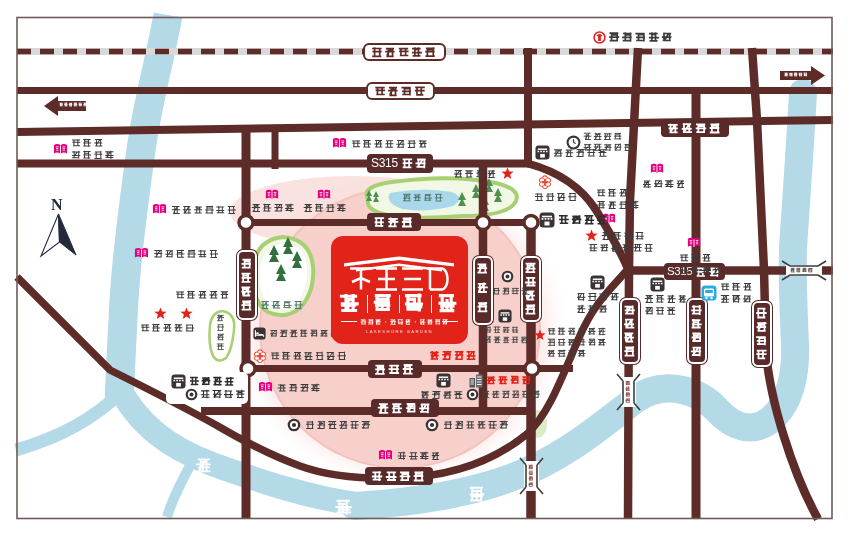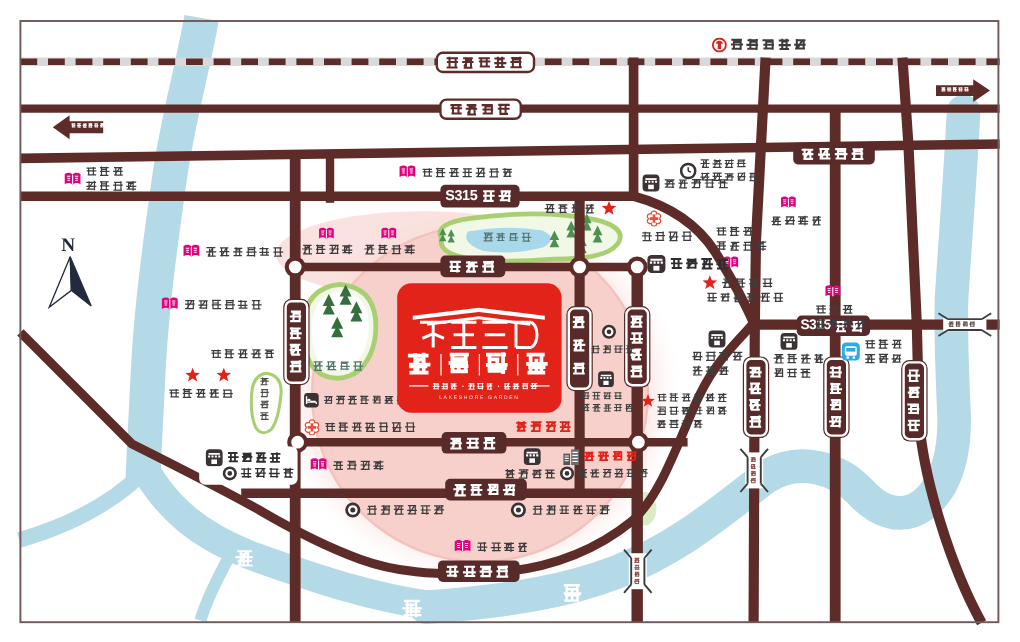--- a/index.html
+++ b/index.html
@@ -2,21 +2,21 @@
 <html><head>
 <meta charset="utf-8">
 <style>
 *{margin:0;padding:0;box-sizing:border-box}
 html,body{width:850px;height:535px;background:#fff;font-family:"Liberation Sans",sans-serif}
 #map{position:relative;width:850px;height:535px;overflow:hidden;background:#fff}
 #base{position:absolute;left:0;top:0}
 .lb{position:absolute;white-space:nowrap;line-height:1.12;display:flex;align-items:center}
 .col{flex-direction:column;align-items:flex-start}
 .poi{font-size:10.5px;color:#3d3d3d}
-.rlab{background:#592a2a;color:#fff;border-radius:4px;padding:1.5px 6px;font-weight:bold;font-size:13px;justify-content:center}
+.rlab{background:#592a2a;color:#fff;border-radius:4px;padding:1.5px 6px;font-weight:normal;font-size:13px;justify-content:center}
 .vlab{background:#592a2a;color:#fff;border:2px solid #fff;border-radius:6px;padding:3px 1px;font-weight:bold;font-size:13px;box-shadow:0 0 0 1px #592a2a}
 .wlab{background:#fff;color:#5e2c28;border:2px solid #5e2c28;border-radius:6px;padding:0px 6px;font-weight:bold;font-size:12.5px}
 .teal{color:#54776e}
 .ic{position:absolute}
 .v{writing-mode:vertical-rl;text-orientation:upright}
 </style>
 </head>
 <body>
 <div id="map">
 <svg id="base" width="850" height="535" viewBox="0 0 850 535">

